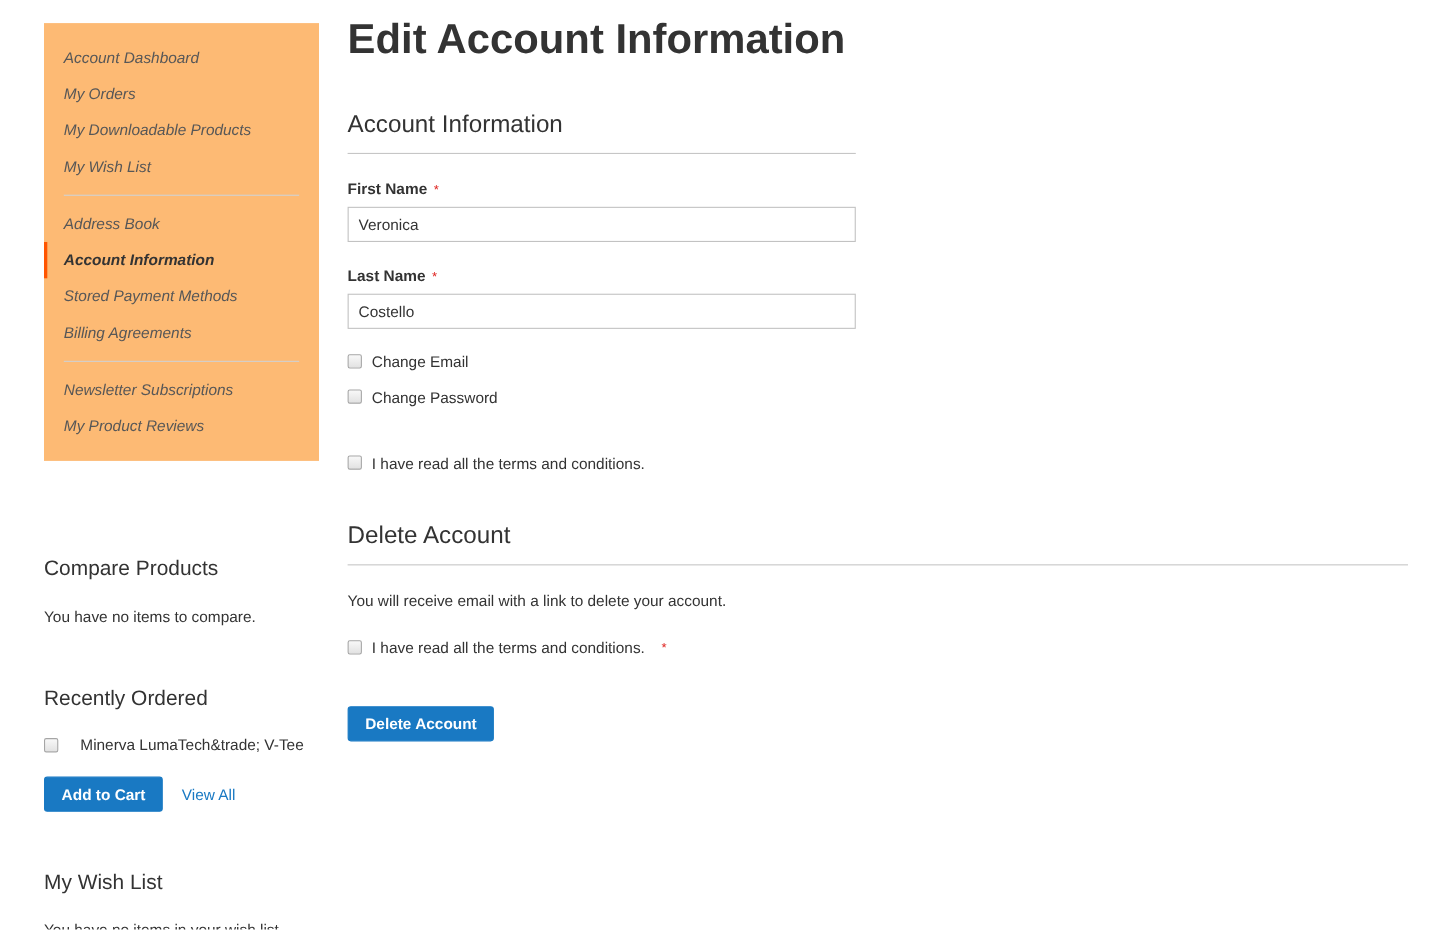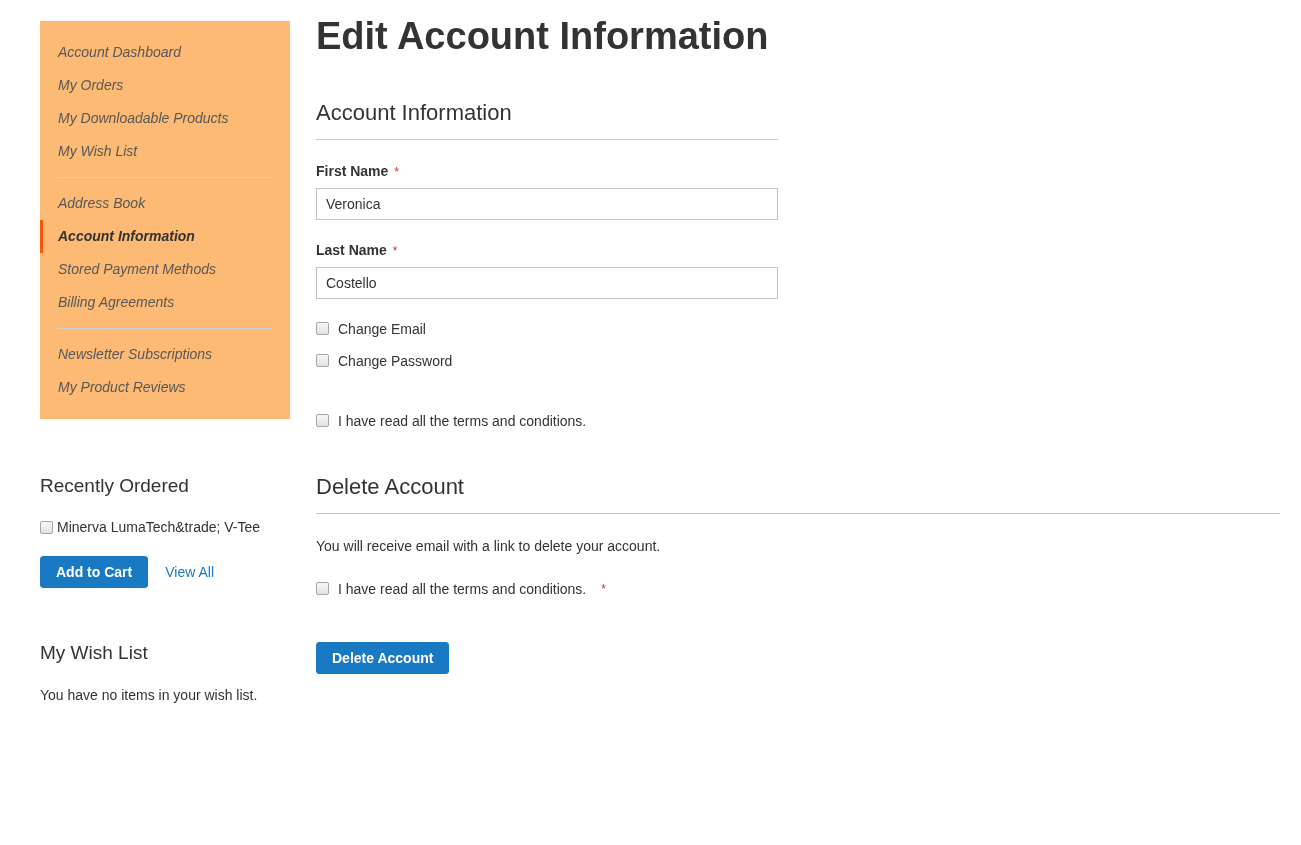--- a/index.html
+++ b/index.html
@@ -40,21 +40,21 @@
   }
   .side-block { margin-top: 56px; }
   .side-block.first { margin-top: 88px; }
   .side-block .block-title {
     font-size: 19px;
     font-weight: 300;
     color: #333333;
     margin-bottom: 22px;
   }
   .side-block .empty-text { color: #333333; line-height: 18px; }
-  .product-row { display: flex; align-items: center; gap: 4px; margin-bottom: 21px; }
+  .product-row { display: flex; align-items: center; gap: 20px; margin-bottom: 21px; }
   .block-actions { display: flex; align-items: center; gap: 17px; margin-top: 0; }
   .wishlist-block { margin-top: 54px; }
   
   input[type="checkbox"] {
     appearance: none;
     -webkit-appearance: none;
     width: 13px; height: 13px;
     flex: none;
     border: 1px solid #a5a5a5;
     border-radius: 2px;
@@ -155,20 +155,24 @@
         <li class="delimiter"></li>
         <li>
           <a href="#">Newsletter Subscriptions</a>
         </li>
         <li>
           <a href="#">My Product Reviews</a>
         </li>
       </ul>
     </nav>
 
+    <div class="side-block first">
+      <div class="block-title">Compare Products</div>
+      <div class="empty-text">You have no items to compare.</div>
+    </div>
 
     <div class="side-block">
       <div class="block-title">Recently Ordered</div>
       <div class="product-row">
         <input type="checkbox" style="">
         <label>Minerva LumaTech&amp;trade; V-Tee</label>
       </div>
       <div class="block-actions">
         <button class="btn-primary">Add to Cart</button>
         <a href="#" class="link">View All</a>

